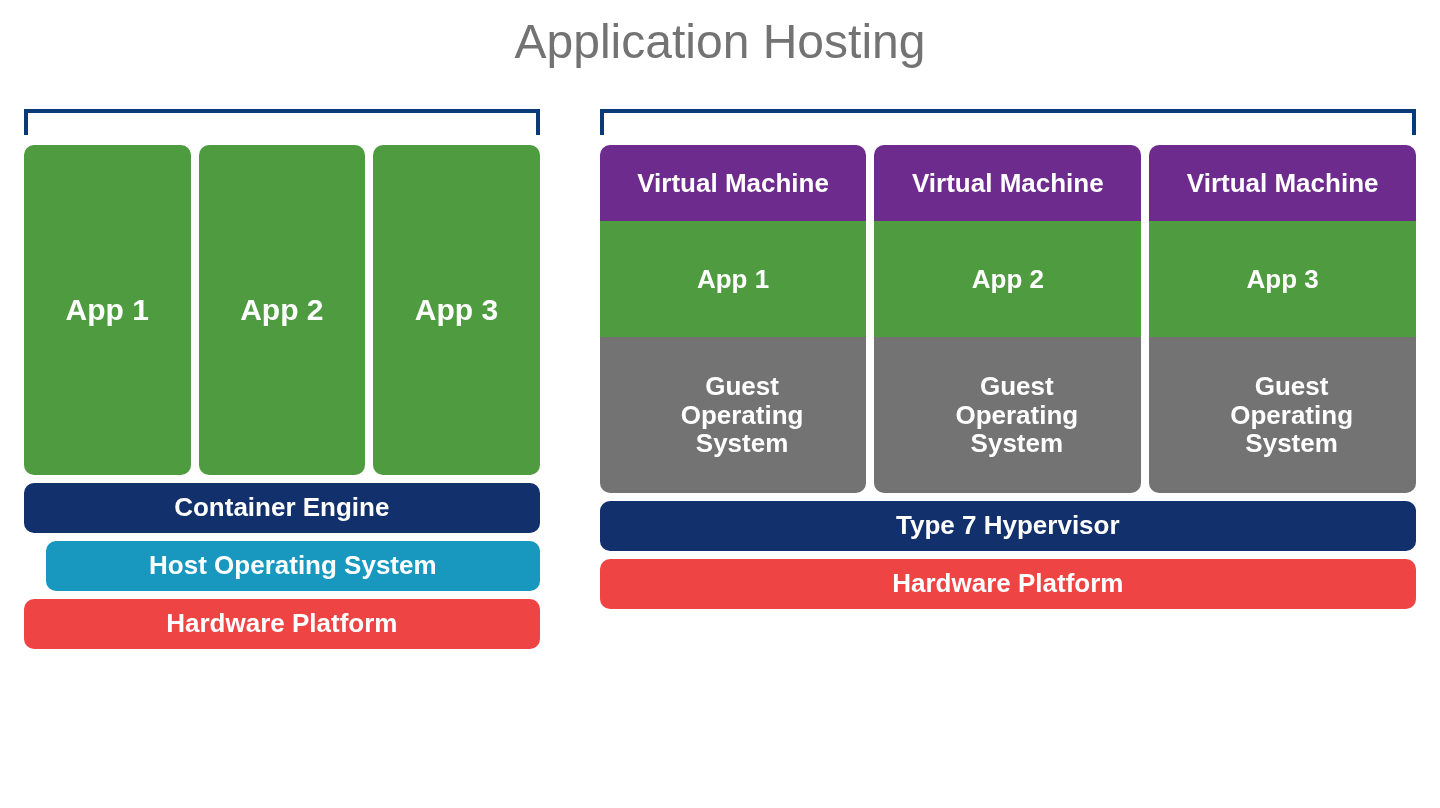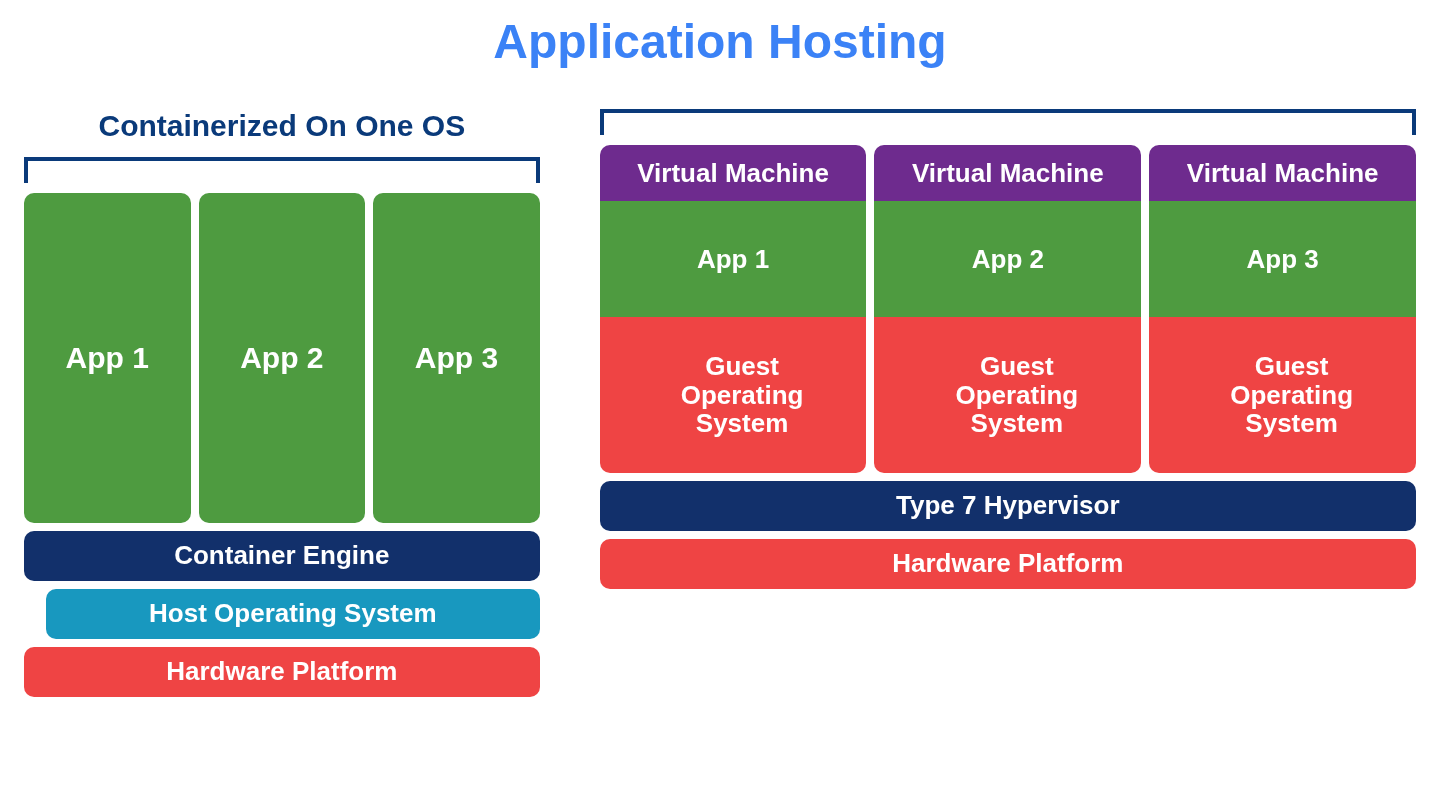--- a/index.html
+++ b/index.html
@@ -4,23 +4,23 @@
 <style>
   * { box-sizing: border-box; margin: 0; padding: 0; }
   body {
     font-family: "Segoe UI", "Myriad Pro", Arial, sans-serif;
     background: #ffffff;
     width: 1440px;
     height: 808px;
     padding: 14px 20px;
   }
   .main-title {
-    color: #3b82f6;
+    color: #737373;
     font-size: 48px;
-    font-weight: 700;
+    font-weight: 400;
     text-align: center;
     margin-bottom: 40px;
   }
   .columns {
     display: flex;
     gap: 60px;
     justify-content: space-between;
     padding: 0 4px;
   }
   .col-left  { width: 518px; }
@@ -73,33 +73,32 @@
   .vm-col .seg {
     color: #ffffff;
     font-weight: 700;
     display: flex;
     align-items: center;
     justify-content: center;
     text-align: center;
     line-height: 1.1;
     font-size: 26px;
   }
-  .seg-vm   { background: #6e2b8e; height: 56px; }
+  .seg-vm   { background: #6e2b8e; height: 76px; }
   .seg-app  { background: #4e9b40; height: 116px; }
-  .seg-gos  { background: #ef4444; height: 156px; font-size: 25px; padding-left: 18px; }
+  .seg-gos  { background: #737373; height: 156px; font-size: 25px; padding-left: 18px; }
 </style>
 </head>
 <body>
 
 <h1 class="main-title">Application Hosting</h1>
 
 <div class="columns">
 
   <div class="col-left stack">
-    <div class="col-title">Containerized On One OS</div>
     <div class="bracket"></div>
 
     <div class="row left-app-row">
       <div class="box box-green">App 1</div>
       <div class="box box-green">App 2</div>
       <div class="box box-green">App 3</div>
     </div>
 
     <div class="box box-navy bar">Container Engine</div>
     <div class="box box-cyan bar">Host Operating System</div>

